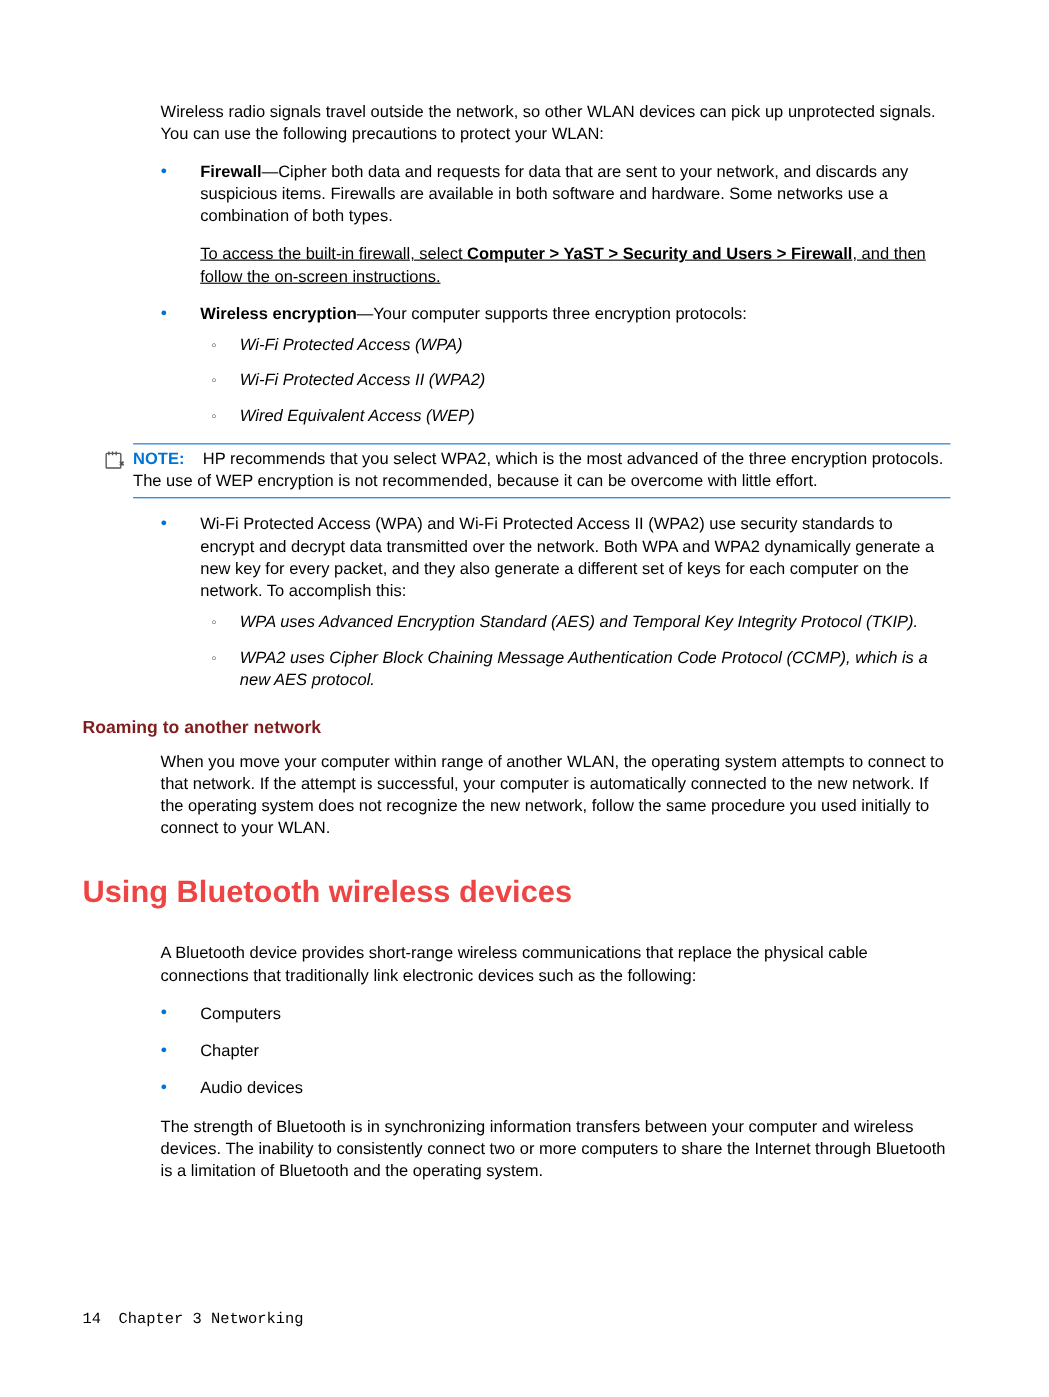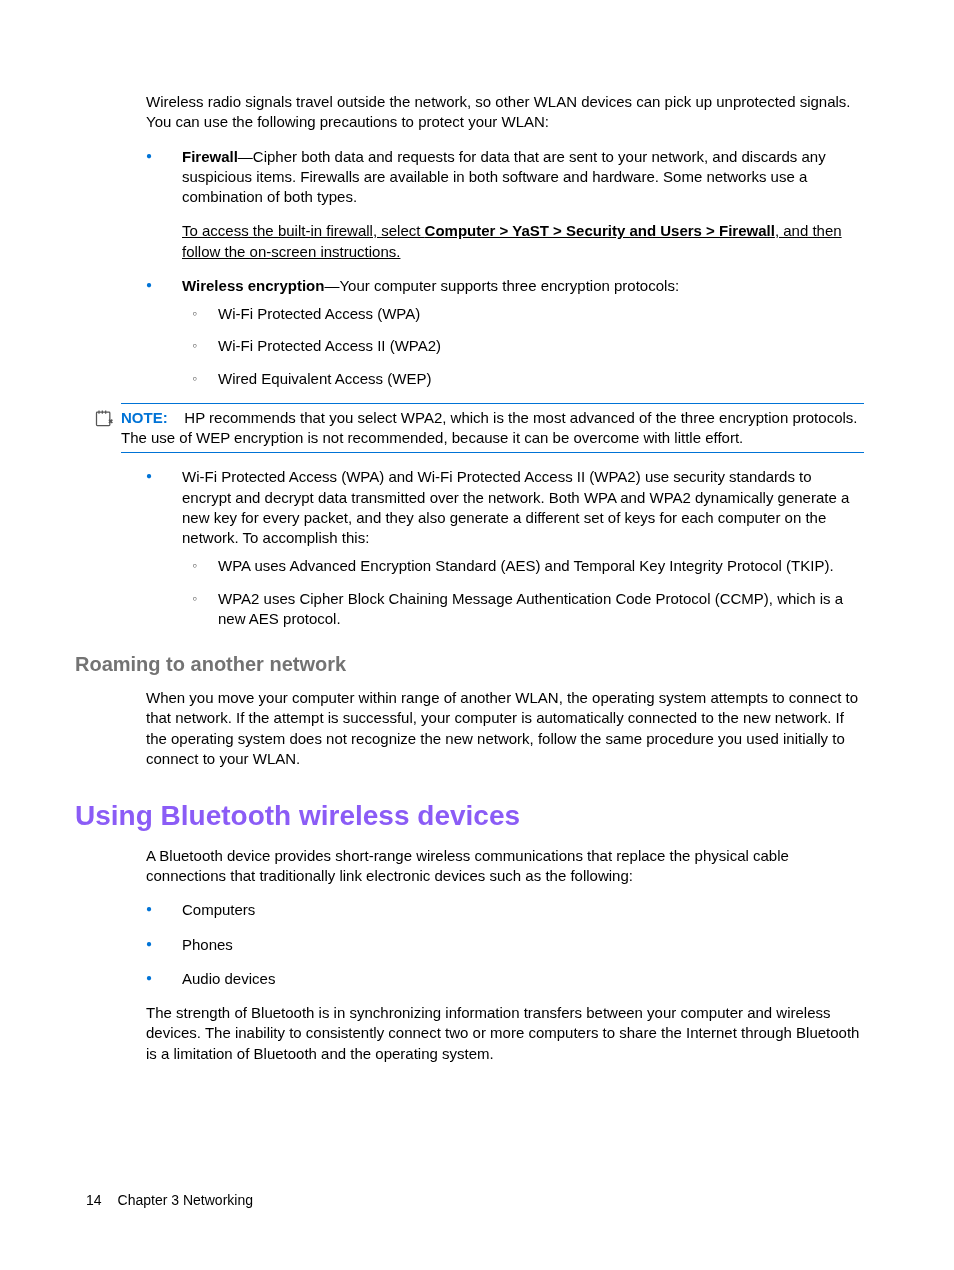--- a/index.html
+++ b/index.html
@@ -43,20 +43,21 @@
     font-size: 10px;
   }
   .li-para {
     margin: 14px 0 0 0;
     text-decoration: underline;
   }
   ul.circles {
     list-style: none;
     padding: 0;
     margin: 8px 0 0 0;
+    font-style: italic;
   }
   ul.circles > li {
     position: relative;
     padding-left: 36px;
     margin-bottom: 12px;
   }
   ul.circles > li::before {
     content: "◦";
     position: absolute;
     left: 10px;
@@ -79,36 +80,37 @@
     top: 4px;
     width: 22px;
     height: 20px;
     color: #555;
   }
   .note-label {
     color: #0073d6;
     font-weight: bold;
   }
   h3.section {
-    color: #737373;
-    font-size: 20px;
+    color: #7f1d1d;
+    font-size: 16px;
     font-weight: bold;
     margin: 22px 0 10px 0;
   }
   h2.section {
-    color: #8b5cf6;
+    color: #ef4444;
     font-size: 28px;
     font-weight: bold;
-    margin: 28px 0 11px 0;
+    margin: 28px 0 28px 0;
   }
   .footer {
     position: absolute;
     bottom: 60px;
-    left: 86px;
+    left: 75px;
     font-size: 14px;
+    font-family: Liberation Mono, monospace;
   }
   .pagenum { margin-right: 16px; }
 </style>
 </head>
 <body>
 
 <div class="page">
 
   <p class="body-para">Wireless radio signals travel outside the network, so other WLAN devices can pick up unprotected signals. You can use the following precautions to protect your WLAN:</p>
 
@@ -149,21 +151,21 @@
     </li>
   </ul>
 
   <h3 class="section">Roaming to another network</h3>
   <p class="body-para">When you move your computer within range of another WLAN, the operating system attempts to connect to that network. If the attempt is successful, your computer is automatically connected to the new network. If the operating system does not recognize the new network, follow the same procedure you used initially to connect to your WLAN.</p>
 
   <h2 class="section">Using Bluetooth wireless devices</h2>
   <p class="body-para">A Bluetooth device provides short-range wireless communications that replace the physical cable connections that traditionally link electronic devices such as the following:</p>
   <ul class="bullets">
     <li>Computers</li>
-    <li>Phones</li>
+    <li>Chapter</li>
     <li>Audio devices</li>
   </ul>
   <p class="body-para">The strength of Bluetooth is in synchronizing information transfers between your computer and wireless devices. The inability to consistently connect two or more computers to share the Internet through Bluetooth is a limitation of Bluetooth and the operating system.</p>
 
   <div class="footer">
     <span class="pagenum">14</span><span>Chapter 3   Networking</span>
   </div>
 
 </div>
 

